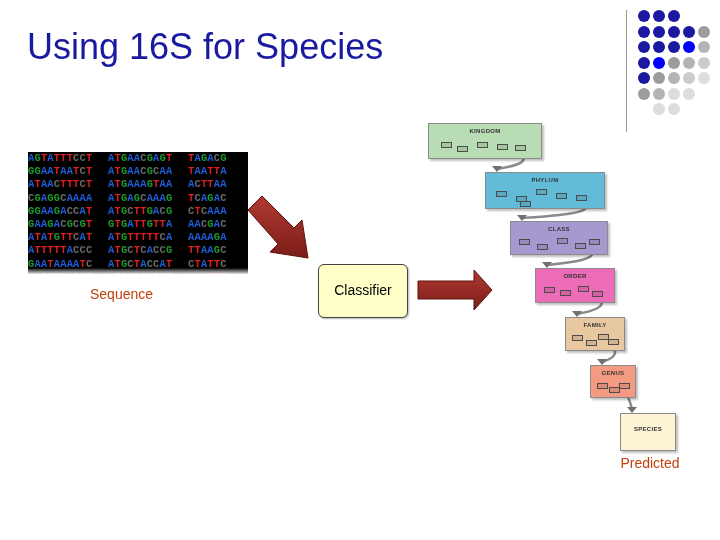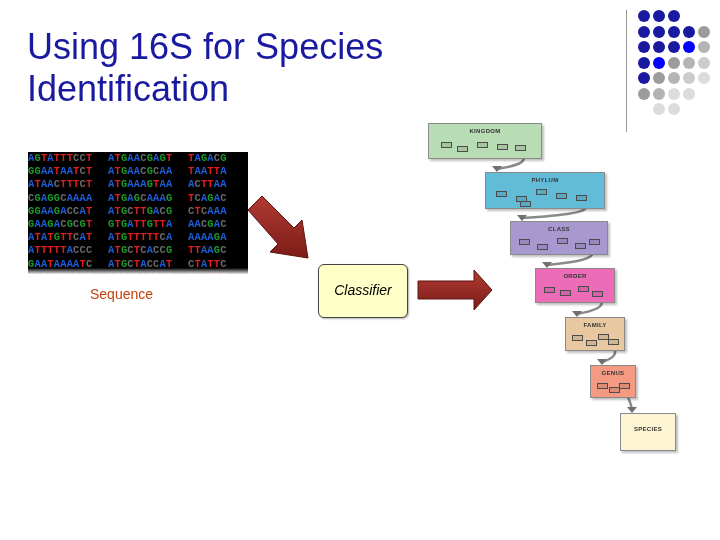--- a/index.html
+++ b/index.html
@@ -16,36 +16,35 @@
   .seq-fade { position: absolute; left: 0; right: 0; bottom: 0; height: 6px; background: linear-gradient(rgba(255,255,255,0), rgba(255,255,255,0.9)); }
   .n-A { color: #1d5cd6; }
   .n-T { color: #e01e1e; }
   .n-G { color: #1a9a2a; }
   .n-C { color: #6a6a6a; }
 
   .label { position: absolute; font-size: 14px; color: #c2410c; font-family: "Liberation Sans", sans-serif; }
   .seq-label { left: 90px; top: 286px; }
   .pred-label { left: 590px; top: 454px; width: 120px; text-align: center; line-height: 18px; }
 
-  .classifier { position: absolute; left: 318px; top: 264px; width: 88px; height: 52px; background: #ffffc8; border: 1px solid #444; border-radius: 6px; box-shadow: 1px 1px 2px rgba(0,0,0,0.3); font-style: italic; }
+  .classifier { position: absolute; left: 318px; top: 264px; width: 88px; height: 52px; background: #ffffc8; border: 1px solid #444; border-radius: 6px; box-shadow: 1px 1px 2px rgba(0,0,0,0.3); }
   .classifier span { position: absolute; left: 0; right: 0; top: 17px; text-align: center; font-size: 14px; }
 
   svg.arrows { position: absolute; left: 0; top: 0; }
 
   .taxon { position: absolute; border: 1px solid #8a8a8a; box-shadow: 2px 2px 2px rgba(0,0,0,0.25); }
   .taxon .tlabel { position: absolute; left: 0; right: 0; top: 4px; text-align: center; font-size: 6px; font-weight: bold; color: #333; letter-spacing: 0.3px; font-family: "Liberation Sans", sans-serif; }
   .taxon .chip { position: absolute; width: 9px; height: 4px; border: 1px solid #555; }
   .tree-area { position: absolute; left: 420px; top: 120px; width: 220px; height: 340px; }
 </style>
 </head>
 <body>
 
 <div class="title">
   <div>Using 16S for Species</div>
-  <div>Identification</div>
 </div>
 
 <div class="vline"></div>
 <div class="dots" id="dots">
     <div class="dot" style="left: 0px; top: 0px; background: rgb(26, 26, 160);"></div>
     <div class="dot" style="left: 15px; top: 0px; background: rgb(26, 26, 160);"></div>
     <div class="dot" style="left: 30px; top: 0px; background: rgb(26, 26, 160);"></div>
     <div class="dot" style="left: 0px; top: 15.5px; background: rgb(26, 26, 160);"></div>
     <div class="dot" style="left: 15px; top: 15.5px; background: rgb(26, 26, 160);"></div>
     <div class="dot" style="left: 30px; top: 15.5px; background: rgb(26, 26, 160);"></div>
@@ -162,13 +161,14 @@
       <div class="chip" style="left: 6px; top: 17px; background: rgb(244, 154, 130); filter: brightness(0.9);"></div>
       <div class="chip" style="left: 18px; top: 21px; background: rgb(244, 154, 130); filter: brightness(0.9);"></div>
       <div class="chip" style="left: 28px; top: 17px; background: rgb(244, 154, 130); filter: brightness(0.9);"></div>
     </div>
     <div class="taxon" style="left: 200px; top: 293px; width: 54px; height: 36px; background: rgb(252, 244, 210);">
       <div class="tlabel" style="top: 12px;">SPECIES</div>
     </div>
   </div>
 
 <div class="label pred-label">
+  <div>Predicted</div>
 </div>
 
 </body></html>

